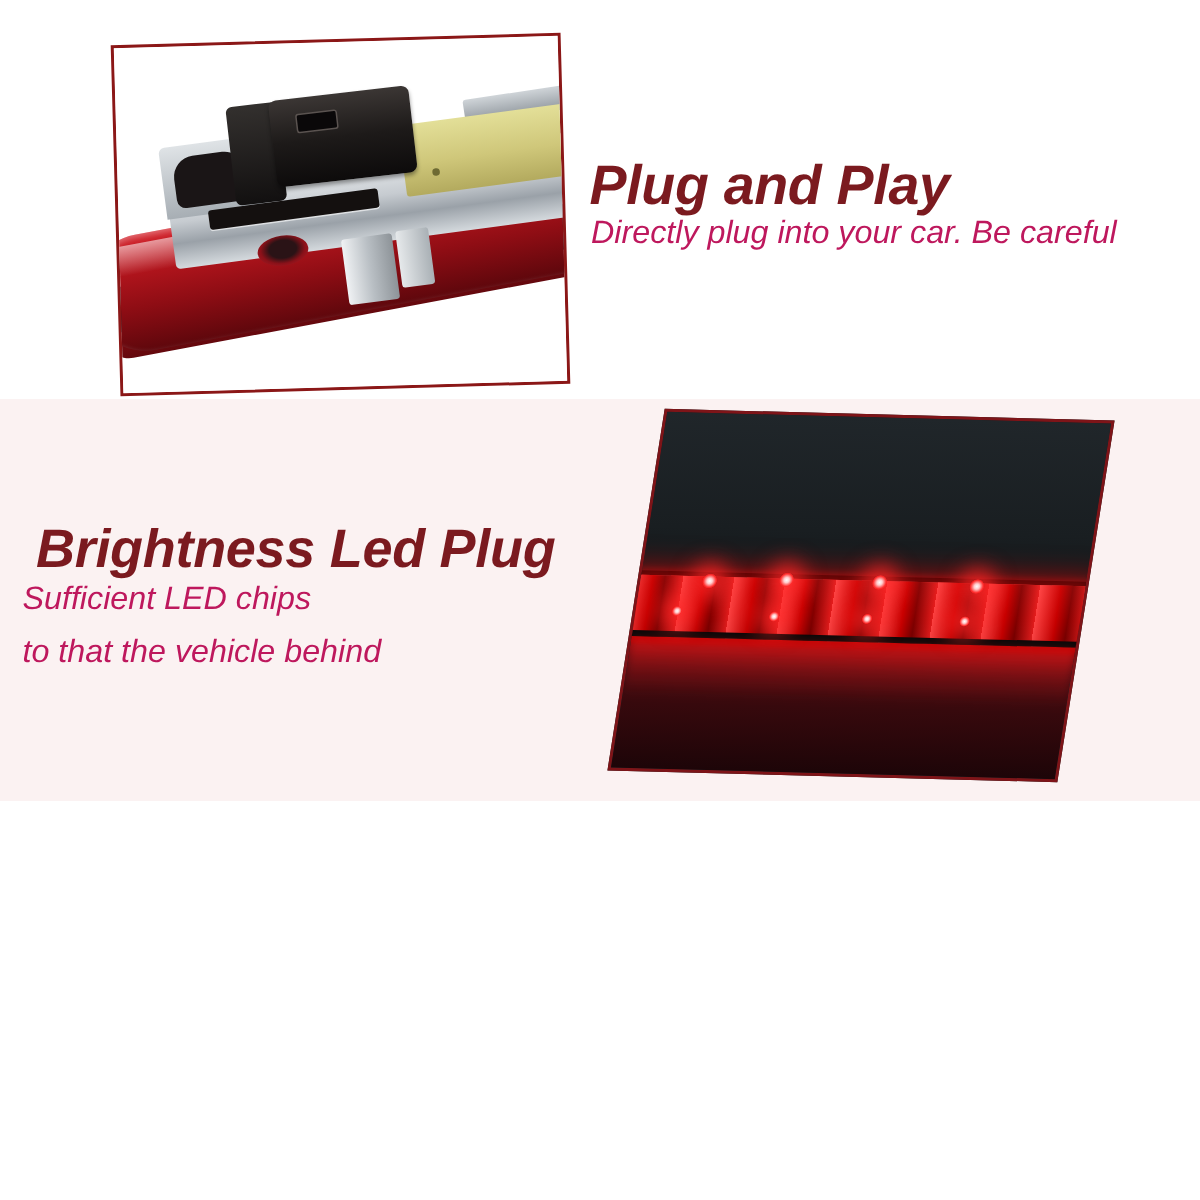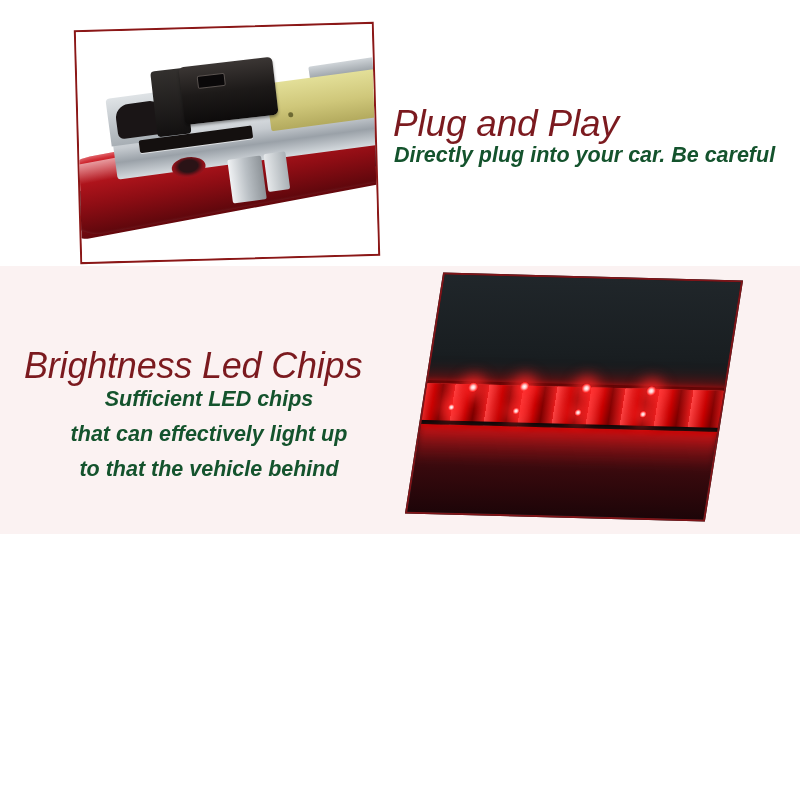--- a/index.html
+++ b/index.html
@@ -15,44 +15,43 @@
 
   
   .panel{position:absolute;left:0;width:800px;overflow:hidden;}
   #panel-plug{top:0;height:266px;background:#ffffff;}
   #panel-chips{top:266px;height:268px;background:#fbf2f2;}
   #panel-cover{top:534px;height:266px;background:#ffffff;}
 
   
   .heading{
     position:absolute;
-    font-weight:normal;font-style:italic;
+    font-weight:bold;font-style:italic;
     color:#7b1a1f;
     letter-spacing:-0.2px;
     white-space:nowrap;
     line-height:1;
   }
   .body-text{
     position:absolute;
     font-style:italic;
-    color:#14532d;
+    color:#be185d;
     line-height:1.62;
     white-space:nowrap;
-    font-weight:bold;
   }
   .body-text div{white-space:nowrap;}
 
   
   #plug-heading{left:393px;top:74px;font-size:37px;}
   #plug-body{left:386px;top:138px;font-size:21.5px;text-align:left;}
   #plug-body div:first-child{margin-left:8px;}
 
   
   #chips-heading{left:24px;top:318px;font-size:36px;}
-  #chips-body{left:5px;top:382px;width:408px;font-size:21.5px;text-align:center;}
+  #chips-body{left:15px;top:382px;width:408px;font-size:21.5px;text-align:left;}
 
   
   .photo-frame{
     position:absolute;
     border:2px solid #8b1717;
     background:#ffffff;
     box-sizing:border-box;
     overflow:hidden;
   }
   #plug-frame{
@@ -252,25 +251,24 @@
     <div class="p2-led" style="left:14%;top:45%;"></div>
     <div class="p2-led" style="left:31%;top:44%;"></div>
     <div class="p2-led" style="left:52%;top:44%;"></div>
     <div class="p2-led" style="left:74%;top:44.5%;"></div>
     <div class="p2-led" style="left:8%;top:54%;width:7px;height:7px;"></div>
     <div class="p2-led" style="left:30%;top:55%;width:7px;height:7px;"></div>
     <div class="p2-led" style="left:51%;top:55%;width:7px;height:7px;"></div>
     <div class="p2-led" style="left:73%;top:55%;width:7px;height:7px;"></div>
   </div>
 
-  <h2 class="heading" id="chips-heading">Brightness Led Chips</h2>
+  <h2 class="heading" id="chips-heading">Brightness Led Plug</h2>
 
   <div class="body-text" id="chips-body">
     <div>Sufficient LED chips</div>
-    <div>that can effectively light up</div>
     <div>to that the vehicle behind</div>
   </div>
 
   <section class="panel" id="panel-cover">
 
     
 
     
 
     

